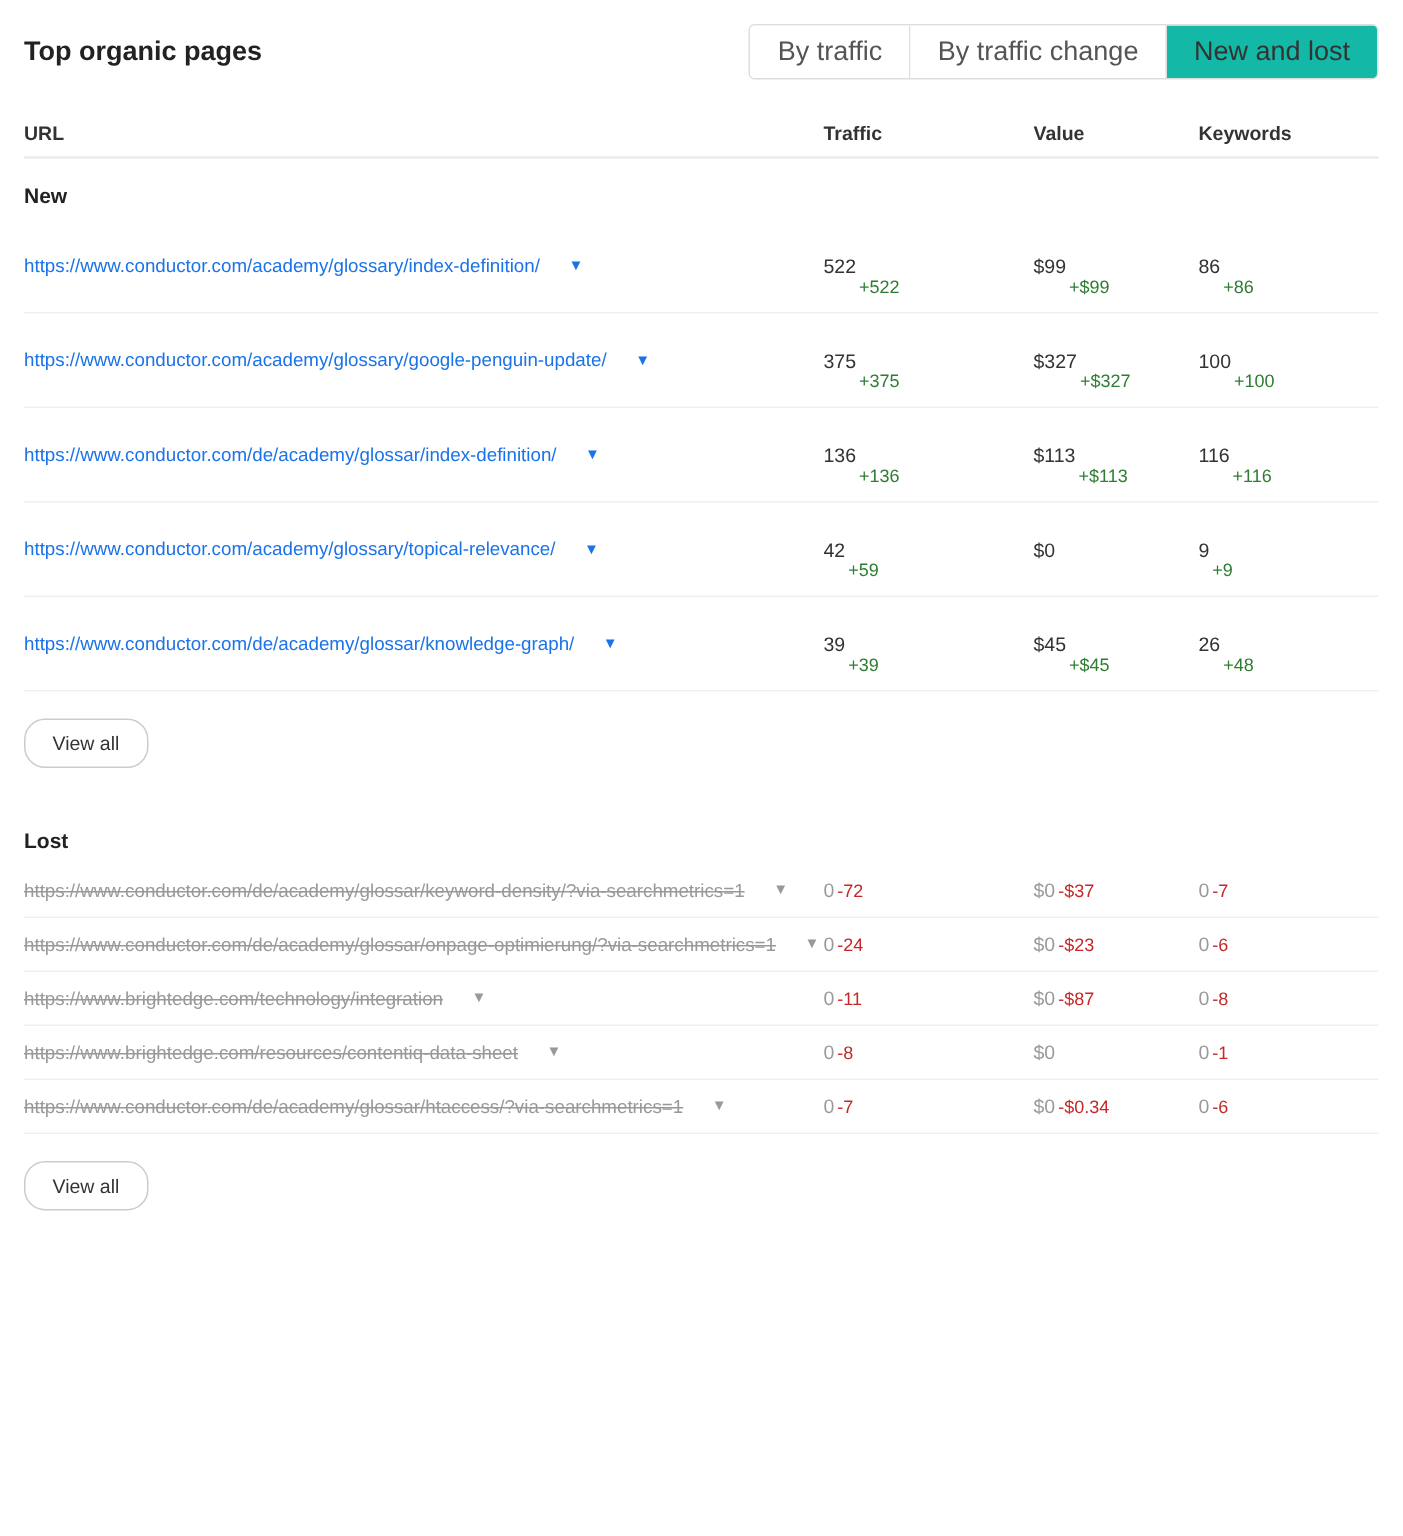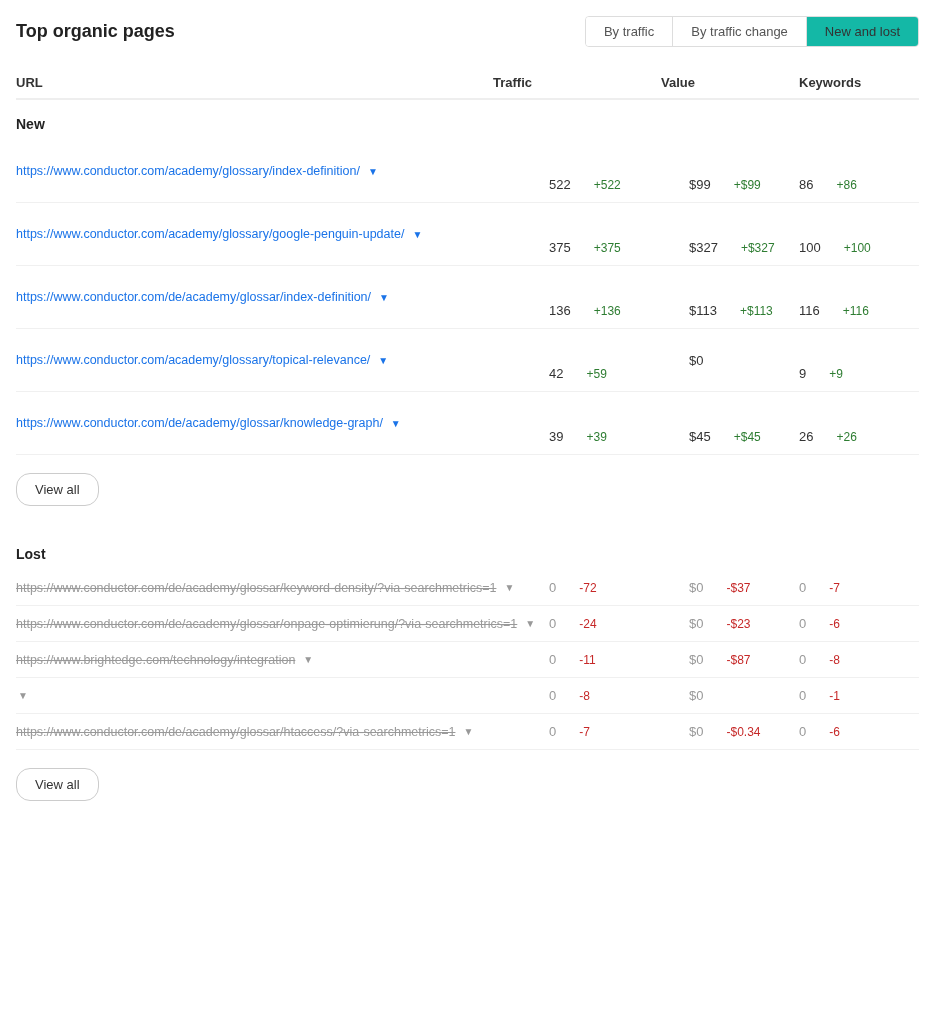--- a/index.html
+++ b/index.html
@@ -30,21 +30,21 @@
     .tab-group {
       display: flex;
       gap: 0;
       border: 1px solid #ddd;
       border-radius: 4px;
       overflow: hidden;
     }
 
     .tab {
       padding: 7px 18px;
-      font-size: 13px;
+      font-size: 18px;
       cursor: pointer;
       background: #fff;
       color: #555;
       border: none;
       border-right: 1px solid #ddd;
     }
 
     .tab:last-child {
       border-right: none;
     }
@@ -54,21 +54,20 @@
       color: #333;
       font-weight: 500;
     }
 
     .col-headers {
       display: grid;
       grid-template-columns: 1fr 140px 110px 120px;
       padding: 8px 0;
       border-bottom: 2px solid #eee;
       margin-bottom: 4px;
-      gap: 28px;
     }
 
     .col-header {
       font-weight: 700;
       font-size: 13px;
       color: #333;
     }
 
     .section-label {
       font-weight: 700;
@@ -82,21 +81,21 @@
       grid-template-columns: 1fr 140px 110px 120px;
       padding: 10px 0;
       border-bottom: 1px solid #f0f0f0;
       align-items: center;
     }
 
     .url-cell {
       display: flex;
       flex-wrap: wrap;
       align-items: center;
-      gap: 6px;
+      gap: 17px;
     }
 
     .url-link {
       color: #1a73e8;
       text-decoration: none;
       font-size: 12.5px;
       word-break: break-all;
     }
 
     .url-link.lost {
@@ -110,22 +109,22 @@
       cursor: pointer;
       margin-left: 2px;
     }
 
     .dropdown-arrow.lost {
       color: #999;
     }
 
     .traffic-cell, .value-cell, .keywords-cell {
       display: flex;
-      align-items: flex-end;
-      gap: 23px;
+      align-items: center;
+      gap: 2px;
       font-size: 13px;
       font-weight: 500;
       color: #333;
     }
 
     .traffic-cell { justify-content: flex-start; }
     .value-cell { justify-content: flex-start; }
     .keywords-cell { justify-content: flex-start; }
 
     .pos-change {
@@ -270,21 +269,21 @@
   <div class="traffic-cell">
     <span>39</span>
     <span class="pos-change">+39</span>
   </div>
   <div class="value-cell">
     <span>$45</span>
     <span class="pos-change">+$45</span>
   </div>
   <div class="keywords-cell">
     <span>26</span>
-    <span class="pos-change">+26</span>
+    <span class="pos-change">+48</span>
   </div>
 </div>
 
 <button class="view-all-btn">View all</button>
 
 
 <div class="section-label">Lost</div>
 
 
 <div class="data-row">
@@ -342,20 +341,21 @@
   </div>
   <div class="keywords-cell">
     <span class="lost-val">0</span>
     <span class="neg-change">-8</span>
   </div>
 </div>
 
 
 <div class="data-row">
   <div class="url-cell">
+    <a class="url-link lost">https://www.brightedge.com/resources/contentiq-data-sheet</a>
     <span class="dropdown-arrow lost">▼</span>
   </div>
   <div class="traffic-cell">
     <span class="lost-val">0</span>
     <span class="neg-change">-8</span>
   </div>
   <div class="value-cell">
     <span class="lost-val">$0</span>
   </div>
   <div class="keywords-cell">

